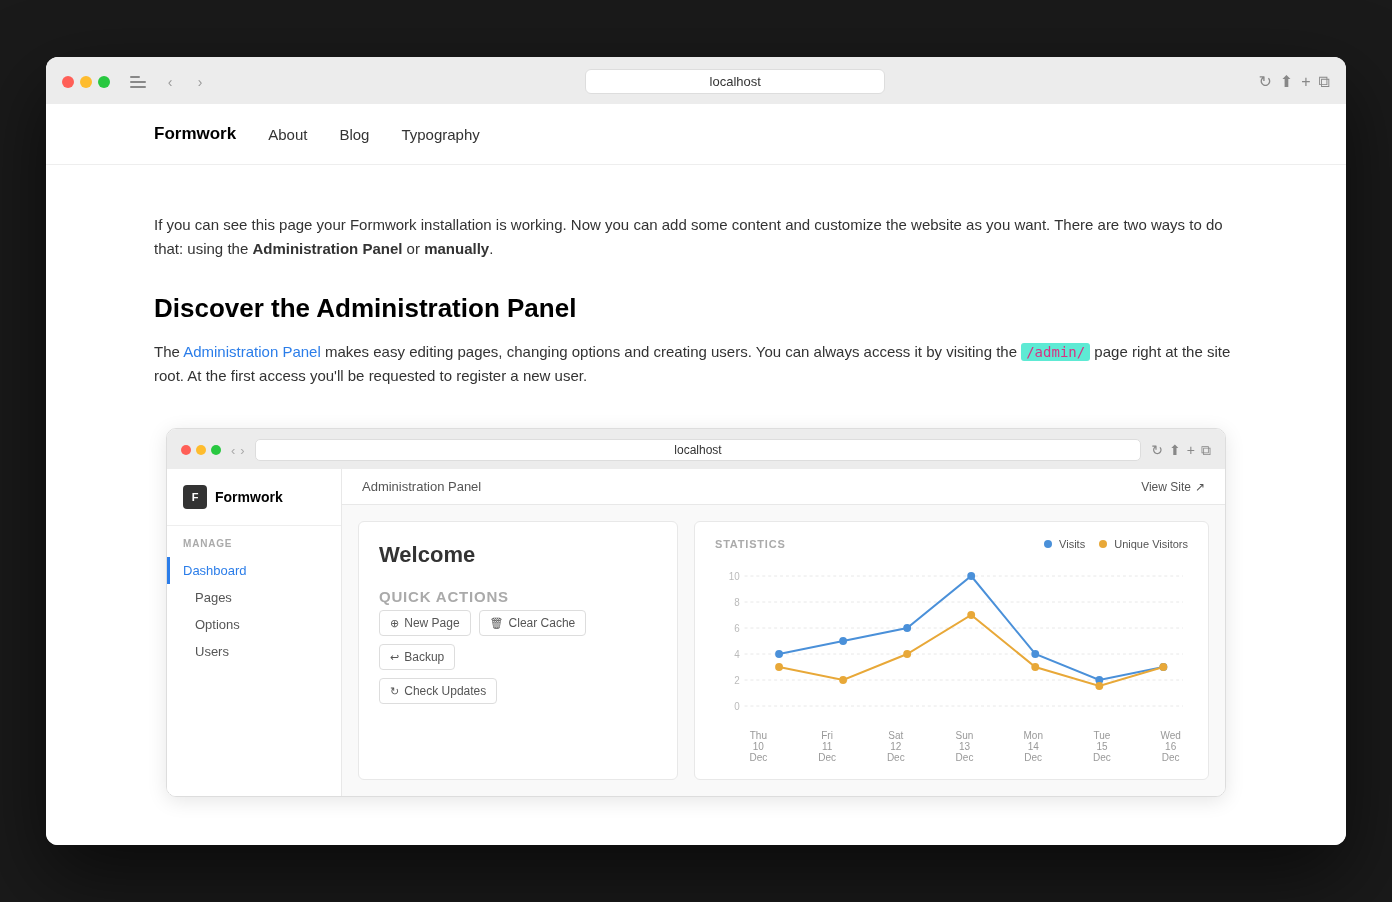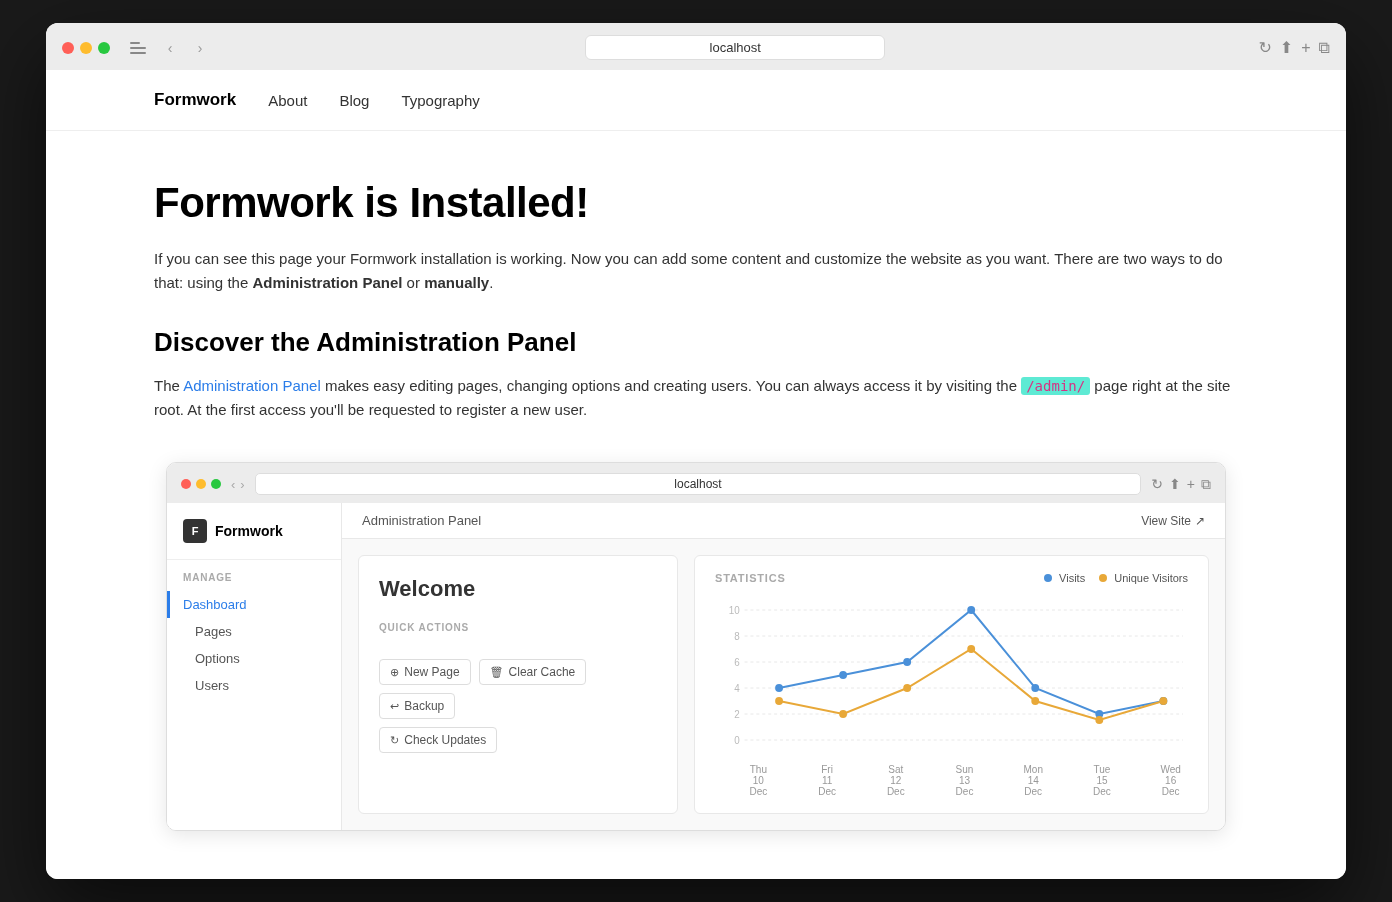--- a/index.html
+++ b/index.html
@@ -365,26 +365,26 @@
       padding: 20px;
       flex: 0 0 320px;
     }
     .admin-welcome-card h2 {
       font-size: 22px;
       font-weight: 600;
       color: #333;
       margin-bottom: 20px;
     }
     .quick-actions-label {
-      font-size: 10px;
+      font-size: 15px;
       font-weight: 600;
       color: #aaa;
       letter-spacing: 0.8px;
       text-transform: uppercase;
-      margin-bottom: 26px;
+      margin-bottom: 5px;
     }
     .quick-actions-row {
       display: flex;
       gap: 8px;
       margin-bottom: 8px;
       flex-wrap: wrap;
     }
     .qa-btn {
       display: flex;
       align-items: center;
@@ -493,21 +493,20 @@
   <div class="website-content">
 
     <nav class="site-nav">
       <span class="site-logo">Formwork</span>
       <a>About</a>
       <a>Blog</a>
       <a>Typography</a>
     </nav>
 
     <div class="site-main">
-      <h1>Formwork is Installed!</h1>
 
       <p class="intro">
         <span>If you can see this page your Formwork installation is working. Now you can add some content and customize the website as you want. There are two ways to do that: using the </span><strong>Administration Panel</strong><span> or </span><strong>manually</strong><span>.</span>
       </p>
 
       <h2>Discover the Administration Panel</h2>
 
       <p class="desc">
         <span>The </span><a href="#">Administration Panel</a><span> makes easy editing pages, changing options and creating users. You can always access it by visiting the </span><code>/admin/</code><span> page right at the site root. At the first access you'll be requested to register a new user.</span>
       </p>

